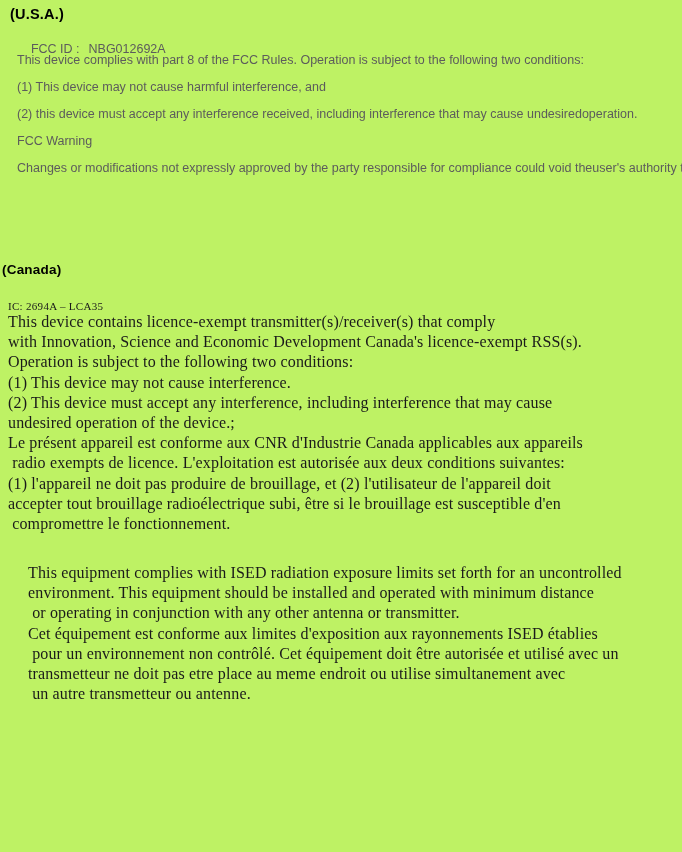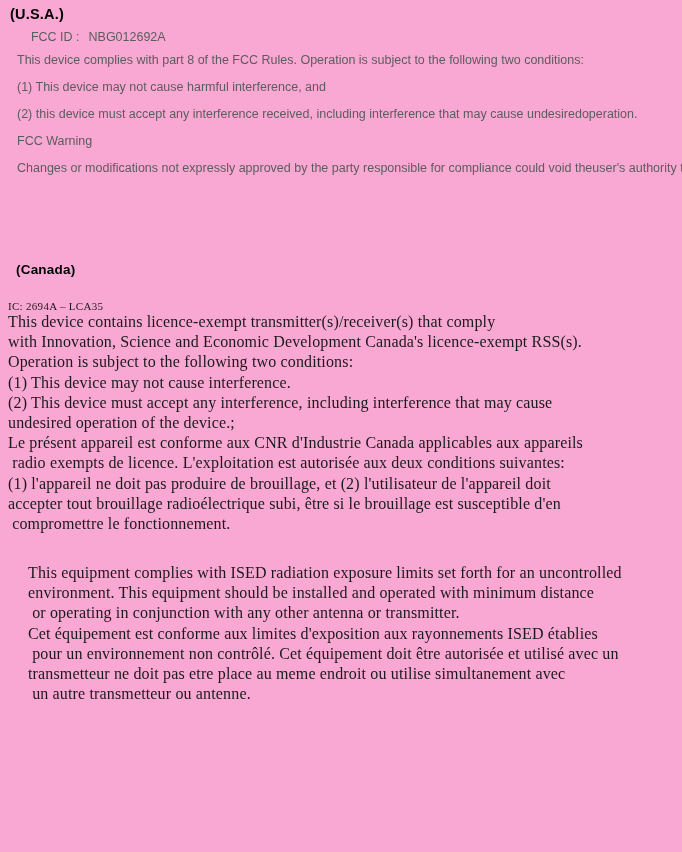--- a/index.html
+++ b/index.html
@@ -4,39 +4,39 @@
 <style>
   html, body {
     margin: 0;
     padding: 0;
     background: #ffffff;
   }
   .page {
     position: relative;
     width: 682px;
     height: 852px;
-    background: #f9a8d4;
+    background: #bef264;
     overflow: hidden;
     font-family: "Liberation Sans", sans-serif;
   }
   
   .usa-heading {
     position: absolute;
     left: 10px;
     top: 6px;
     font-size: 14.5px;
     font-weight: bold;
     color: #000000;
     letter-spacing: 0.2px;
     white-space: pre;
   }
   .fcc-id-line {
     position: absolute;
     left: 17px;
-    top: 16px;
+    top: 28px;
     font-size: 12.5px;
     color: #5c5c5c;
     white-space: pre;
   }
   .fcc-id-line .fcc-id-value {
     margin-left: 9px;
   }
   .fcc-paras {
     position: absolute;
     left: 17px;
@@ -48,21 +48,21 @@
   .fcc-para {
     margin: 0 0 7px 0;
     line-height: 20px;
   }
   .fcc-para .text-line {
     white-space: pre;
   }
   
   .canada-heading {
     position: absolute;
-    left: 16px;
+    left: 2px;
     top: 262px;
     font-size: 13.5px;
     font-weight: bold;
     color: #000000;
     letter-spacing: 0.2px;
     white-space: pre;
   }
   .ic-line {
     position: absolute;
     left: 8px;

